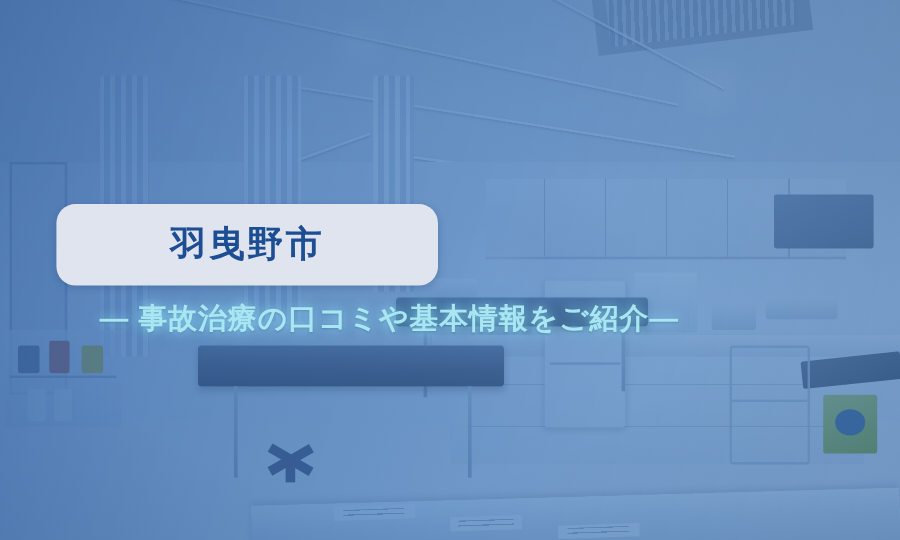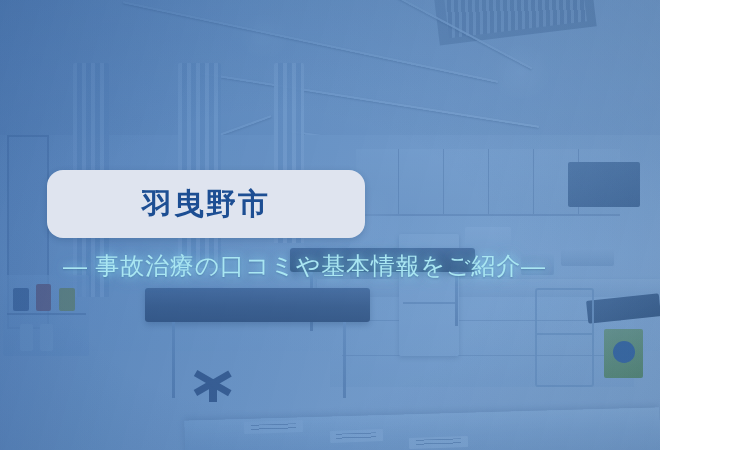--- a/index.html
+++ b/index.html
@@ -5,21 +5,21 @@
 <style>
   html, body {
     margin: 0;
     padding: 0;
     background: #ffffff;
   }
   * { box-sizing: border-box; }
 
   .banner {
     position: relative;
-    width: 660px;
+    width: 750px;
     height: 450px;
     overflow: hidden;
     font-family: "Liberation Sans", "DejaVu Sans", sans-serif;
     background: #6f97c4;
     user-select: none;
   }
 
   
   .photo {
     position: absolute;
@@ -324,25 +324,25 @@
     letter-spacing: .045em;
     color: #ffffff;
     line-height: 1.12;
     margin: 0 0 16px 6px;
     text-shadow: 0 2px 5px rgba(22,52,92,.45);
     white-space: nowrap;
   }
 
   .tagline {
     font-size: 24px;
-    font-weight: 400;
+    font-weight: 700;
     letter-spacing: .035em;
     color: #a9e6f2;
     line-height: 1.2;
-    margin: 0 0 0 16px;
+    margin: 0 0 0 36px;
     text-shadow: 0 0 9px rgba(150,235,255,.75),
                  0 0 18px rgba(110,205,235,.45),
                  0 1px 2px rgba(20,60,100,.35);
     white-space: nowrap;
   }
 </style>
 </head>
 <body>
 
 <div class="banner">

